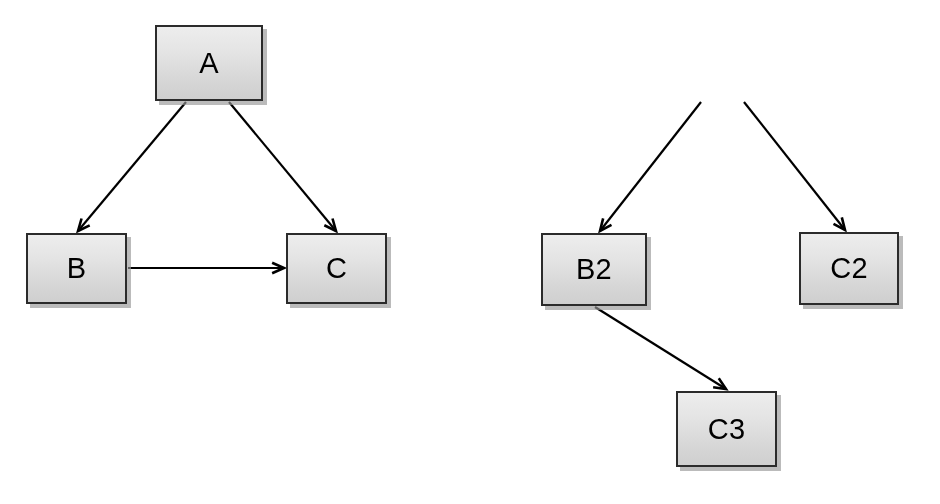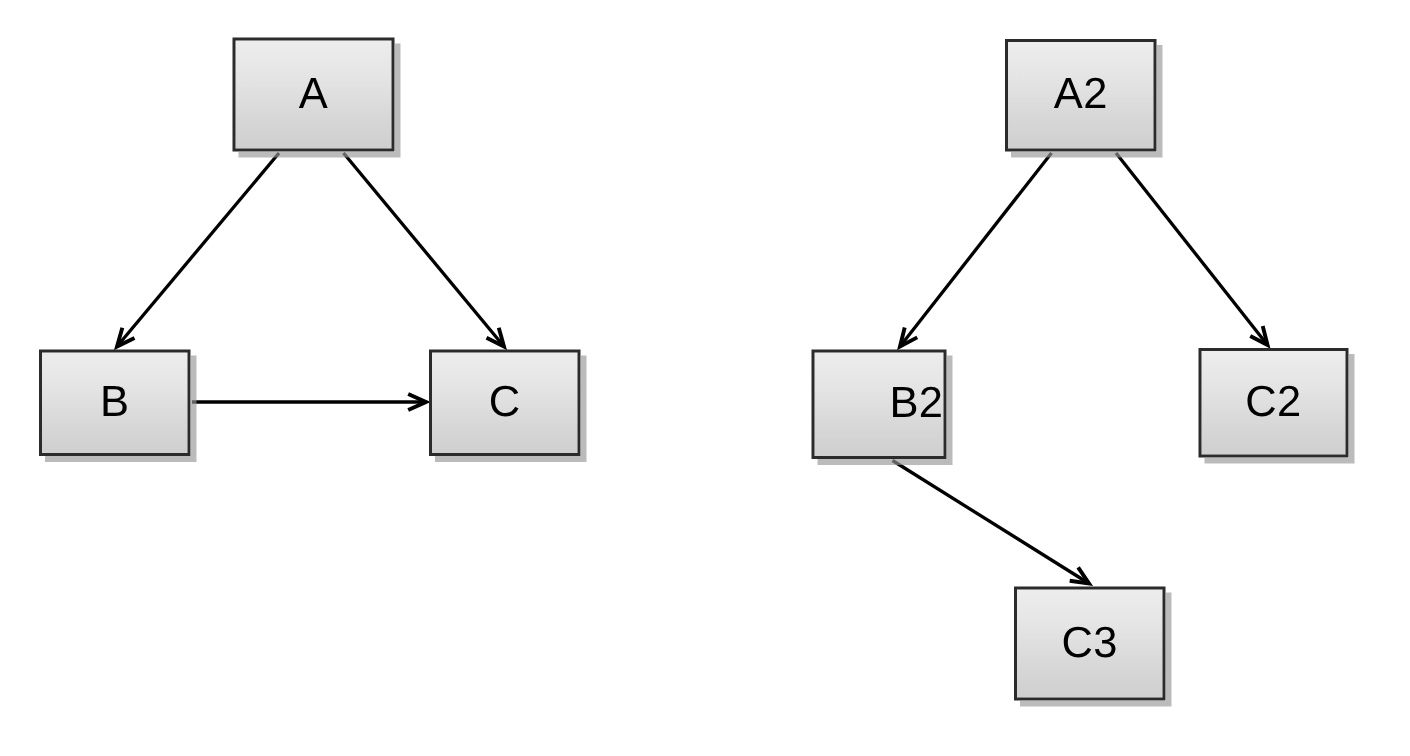--- a/index.html
+++ b/index.html
@@ -75,24 +75,21 @@
 
   <div class="node" id="node-A" style="left: 155px; top: 25px; width: 108px; height: 76px;">
     <span class="node-label">A</span>
   </div>
   <div class="node" id="node-B" style="left: 26px; top: 233px; width: 101px; height: 71px;">
     <span class="node-label">B</span>
   </div>
   <div class="node" id="node-C" style="left: 286px; top: 233px; width: 101px; height: 71px;">
     <span class="node-label">C</span>
   </div>
-  <div class="node" id="node-A2" style="left: 670px; top: 26px; width: 101px; height: 75px;">
-    <span class="node-label">A2</span>
-  </div>
-  <div class="node" id="node-B2" style="left: 541px; top: 233px; width: 90px; height: 73px; justify-content: flex-end;">
+  <div class="node" id="node-B2" style="left: 541px; top: 233px; width: 106px; height: 73px;">
     <span class="node-label">B2</span>
   </div>
   <div class="node" id="node-C2" style="left: 799px; top: 232px; width: 100px; height: 73px; text-align: center;">
     <span class="node-label">C2</span>
   </div>
   <div class="node" id="node-C3" style="left: 676px; top: 391px; width: 101px; height: 76px;">
     <span class="node-label">C3</span>
   </div>
 
 </div>

